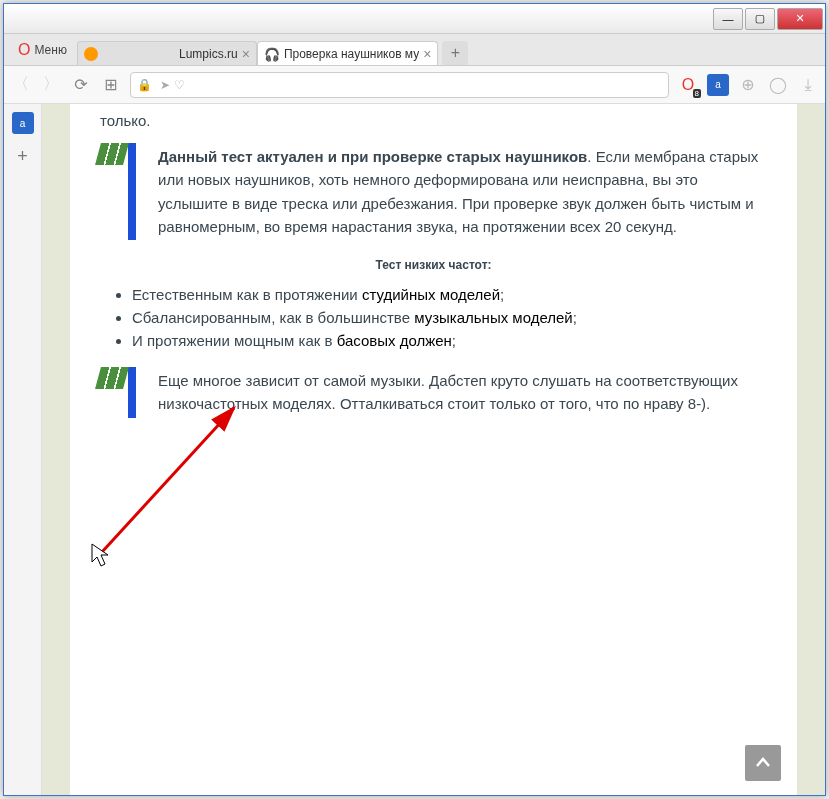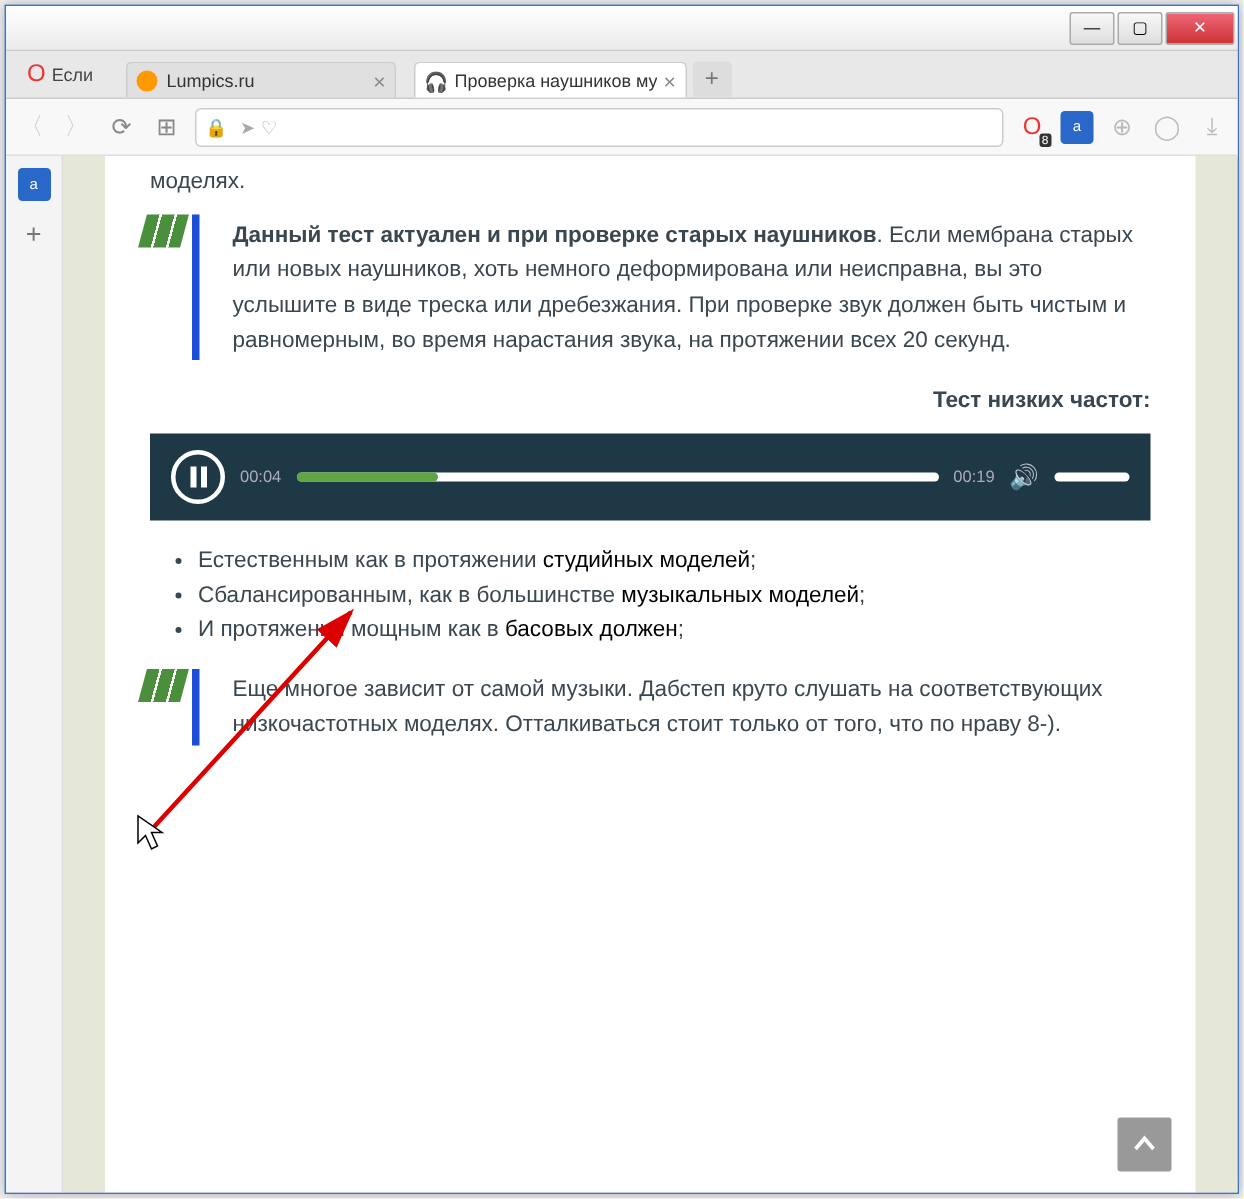--- a/index.html
+++ b/index.html
@@ -9,21 +9,21 @@
 .window { background: #fff; border: 1px solid #3f74c4; width: 823px; margin: 3px; height: 793px; display: flex; flex-direction: column; box-shadow: 0 0 8px rgba(0,0,0,0.3); }
 .titlebar { height: 30px; background: linear-gradient(#fff,#eaeaea); display: flex; justify-content: flex-end; align-items: center; padding-right: 2px; border-bottom: 1px solid #ccc; }
 .win-btns { display: flex; }
 .win-btn { width: 30px; height: 22px; margin-left: 2px; border: 1px solid #aaa; background: linear-gradient(#f8f8f8,#ddd); display: flex; align-items: center; justify-content: center; font-size: 11px; border-radius: 2px; cursor: pointer; }
 .win-btn.close { background: linear-gradient(#e67,#c33); color: #fff; width: 46px; }
 
 
 .tabstrip { height: 32px; background: #e8e8e8; display: flex; align-items: flex-end; padding-left: 4px; border-bottom: 1px solid #ccc; }
 .menu-btn { display: flex; align-items: center; padding: 6px 10px; font-size: 12px; color: #444; cursor: pointer; }
 .menu-btn .o { color: #e33; font-size: 16px; margin-right: 4px; }
-.tab { height: 24px; min-width: 180px; max-width: 200px; background: #fff; border: 1px solid #ccc; border-bottom: none; border-radius: 4px 4px 0 0; margin-left: 12px; display: flex; align-items: center; padding: 0 6px; font-size: 12px; color: #333; cursor: pointer; }
+.tab { height: 24px; min-width: 180px; max-width: 200px; background: #fff; border: 1px solid #ccc; border-bottom: none; border-radius: 4px 4px 0 0; margin-left: 0; display: flex; align-items: center; padding: 0 6px; font-size: 12px; color: #333; cursor: pointer; text-align: right; }
 .tab.inactive { background: #e0e0e0; }
 .tab .fav { width: 14px; height: 14px; margin-right: 6px; flex-shrink: 0; }
 .tab .tab-title { flex: 1; white-space: nowrap; overflow: hidden; text-overflow: ellipsis; }
 .tab .x { margin-left: 4px; color: #888; font-size: 14px; cursor: pointer; }
 .newtab { width: 26px; height: 24px; background: #ddd; margin-left: 4px; display: flex; align-items: center; justify-content: center; color: #777; font-size: 16px; cursor: pointer; border-radius: 3px; }
 
 
 .navbar { height: 38px; background: #f8f8f8; display: flex; align-items: center; padding: 0 6px; gap: 8px; border-bottom: 1px solid #ddd; }
 .nav-ico { width: 22px; height: 22px; display: flex; align-items: center; justify-content: center; color: #888; cursor: pointer; font-size: 16px; }
 .nav-ico.disabled { color: #ccc; }
@@ -38,26 +38,26 @@
 .content-wrap { flex: 1; display: flex; overflow: hidden; position: relative; }
 .left-sidebar { width: 38px; background: #f4f4f4; border-right: 1px solid #ddd; padding-top: 8px; display: flex; flex-direction: column; align-items: center; gap: 12px; }
 .side-ico { width: 22px; height: 22px; background: #2968c8; border-radius: 3px; color: #fff; font-size: 10px; display: flex; align-items: center; justify-content: center; cursor: pointer; }
 .side-plus { color: #777; font-size: 18px; cursor: pointer; }
 
 .page { flex: 1; background: #e5e8d7; overflow-y: scroll; position: relative; }
 .article { background: #fff; margin: 0 28px; padding: 8px 30px 20px; color: #3a4750; min-height: 100%; }
 .frag { font-size: 15px; margin-bottom: 12px; }
 
 
-.quote { position: relative; border-left: 5px solid #1d4ed8; padding: 2px 0 2px 22px; margin: 14px 0 18px 28px; }
+.quote { position: relative; border-left: 8px solid #1d4ed8; padding: 2px 0 2px 22px; margin: 14px 0 18px 28px; }
 .quote::before { content: ""; position: absolute; left: -38px; top: 0; width: 28px; height: 22px; background: linear-gradient(90deg,#4a8f3c 30%,transparent 30%,transparent 36%,#4a8f3c 36%,#4a8f3c 66%,transparent 66%,transparent 72%,#4a8f3c 72%); transform: skewX(-15deg); }
 .quote p { font-size: 15px; line-height: 1.55; }
 .quote b { font-weight: bold; }
 
-.section-title { text-align: right; font-weight: bold; font-size: 15px; margin: 16px 0 14px; }
+.section-title { text-align: center; font-weight: bold; font-size: 12px; margin: 16px 0 14px; }
 
 
 .player { background: #1f3845; height: 58px; display: flex; align-items: center; padding: 0 14px; gap: 10px; margin-bottom: 18px; }
 .play-btn { width: 36px; height: 36px; border: 3px solid #fff; border-radius: 50%; display: flex; align-items: center; justify-content: center; cursor: pointer; }
 .pause-bars { display: flex; gap: 3px; }
 .pause-bars span { width: 4px; height: 14px; background: #fff; }
 .time { color: #aab; font-size: 11px; }
 .track { flex: 1; height: 6px; background: #fff; border-radius: 3px; position: relative; cursor: pointer; }
 .track-fill { position: absolute; left: 0; top: 0; bottom: 0; width: 22%; background: #5fa544; border-radius: 3px; }
 .vol-ico { color: #fff; font-size: 16px; cursor: pointer; }
@@ -91,21 +91,21 @@
     <div class="win-btns">
       <div class="win-btn">—</div>
       <div class="win-btn">▢</div>
       <div class="win-btn close">✕</div>
     </div>
   </div>
 
   <div class="tabstrip">
     <div class="menu-btn">
       <span class="o">O</span>
-      <span>Если</span>
+      <span>Меню</span>
     </div>
     <div class="tab inactive">
       <span class="fav" style="background:#f90;border-radius:50%"></span>
       <span class="tab-title">Lumpics.ru</span>
       <span class="x">×</span>
     </div>
     <div class="tab">
       <span class="fav" style="color:#4a8f3c;font-size:13px">🎧</span>
       <span class="tab-title">Проверка наушников му</span>
       <span class="x">×</span>
@@ -134,45 +134,30 @@
   </div>
 
   <div class="content-wrap">
     <div class="left-sidebar">
       <div class="side-ico">a</div>
       <div class="side-plus">+</div>
     </div>
 
     <div class="page">
       <div class="article">
-        <p class="frag">моделях.</p>
+        <p class="frag">только.</p>
 
         <div class="quote">
           <p>
             <b>Данный тест актуален и при проверке старых наушников</b><span>. Если мембрана старых или новых наушников, хоть немного деформирована или неисправна, вы это услышите в виде треска или дребезжания. При проверке звук должен быть чистым и равномерным, во время нарастания звука, на протяжении всех 20 секунд.</span>
           </p>
         </div>
 
         <div class="section-title">Тест низких частот:</div>
 
-        <div class="player">
-          <div class="play-btn">
-            <div class="pause-bars">
-                <span></span>
-                <span></span>
-              </div>
-          </div>
-          <span class="time">00:04</span>
-          <div class="track">
-            <div class="track-fill"></div>
-          </div>
-          <span class="time">00:19</span>
-          <span class="vol-ico">🔊</span>
-          <div class="vol-bar"></div>
-        </div>
 
 
         <ul class="bullets">
           <li><span>Естественным как в протяжении </span><a class="lnk" href="#">студийных моделей</a><span>;</span></li>
           <li><span>Сбалансированным, как в большинстве </span><a class="lnk" href="#">музыкальных моделей</a><span>;</span></li>
           <li><span>И протяжении мощным как в </span><a class="lnk" href="#">басовых должен</a><span>;</span></li>
         </ul>
 
         <div class="quote">
           <p>Еще многое зависит от самой музыки. Дабстеп круто слушать на соответствующих низкочастотных моделях. Отталкиваться стоит только от того, что по нраву  8-).</p>

